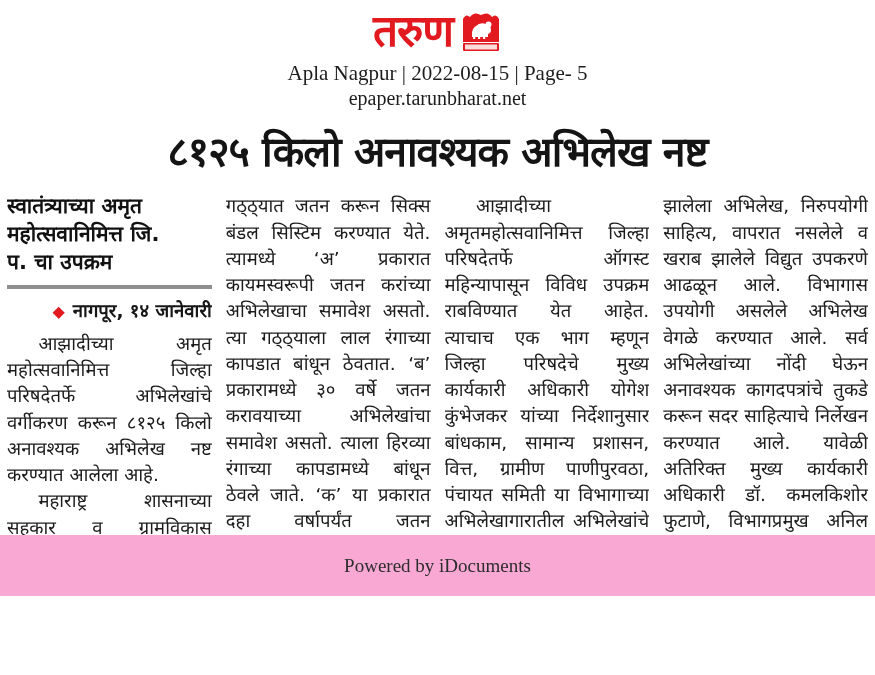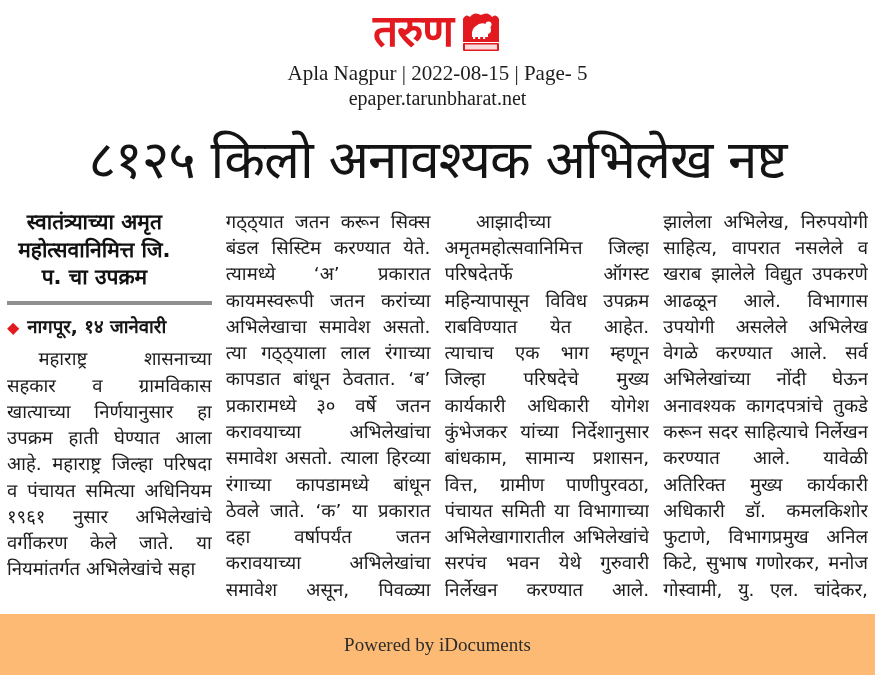--- a/index.html
+++ b/index.html
@@ -1,19 +1,19 @@
 <!DOCTYPE html>
 <html><head>
 <meta charset="utf-8">
 <style>
   * { margin:0; padding:0; box-sizing:border-box; }
   html,body { background:#fff; }
   .page {
     position:relative;
-    width:875px; height:675px;
+    width:875px; height:596px;
     background:#ffffff;
     overflow:hidden;
     font-family:"DejaVu Sans", sans-serif;
   }
   
   .masthead { text-align:center; padding-top:6px; }
   .logo-row {
     display:flex; align-items:center; justify-content:center; gap:7px;
     height:50px;
   }
@@ -30,22 +30,22 @@
     font-size:21px; color:#1d1d1d; margin-top:5px;
   }
   .url-line {
     font-family:"Liberation Serif", serif;
     font-size:20px; color:#1d1d1d; margin-top:1px;
   }
   
   .headline {
     margin-top:16px;
     text-align:center;
-    font-size:53px;
-    font-weight:400;
+    font-size:41px;
+    font-weight:700;
     color:#141414;
     letter-spacing:-1px;
     line-height:1.3;
     white-space:nowrap;
   }
   
   .article {
     display:flex;
     gap:14px;
     padding:0 7px;
@@ -60,45 +60,45 @@
     line-height:1.42;
     color:#1b1b1b;
     text-align:justify;
     overflow:hidden;
   }
   .subheading {
     font-size:21px;
     font-weight:bold;
     line-height:1.32;
     color:#111;
-    text-align:center;
+    text-align:left;
     padding-right:30px;
   }
   .rule {
     height:4px;
     background:#8f8f8f;
     margin:9px 0 9px 0;
     border:none;
   }
   .dateline {
     font-weight:bold;
     font-size:18.5px;
     color:#161616;
     margin-bottom:6px;
-    text-align:left;
+    text-align:right;
   }
   .diamond { color:#e2191f; font-size:16px; margin-right:8px; }
   p.body-para { margin:0; }
   p.indent { text-indent:1.7em; }
   
   .footer {
     position:absolute;
     left:0; bottom:0;
     width:100%; height:61px;
-    background:#fdba74;
+    background:#f9a8d4;
     display:flex; align-items:center; justify-content:center;
   }
   .footer-text {
     font-family:"Liberation Serif", serif;
     font-size:19px;
     color:#2c2c2c;
   }
 </style>
 </head>
 <body>
@@ -130,20 +130,21 @@
   <h1 class="headline">८१२५ किलो अनावश्यक अभिलेख नष्ट</h1>
 
   <div class="article">
 
     <div class="col">
       <div class="subheading">स्वातंत्र्याच्या अमृत महोत्सवानिमित्त जि. प. चा उपक्रम</div>
       <div class="rule"></div>
       <div class="dateline">
         <span class="diamond">◆</span><span>नागपूर, १४ जानेवारी</span>
       </div>
+      <p class="body-para indent">आझादीच्या अमृत महोत्सवानिमित्त जिल्हा परिषदेतर्फे अभिलेखांचे वर्गीकरण करून ८१२५ किलो अनावश्यक अभिलेख नष्ट करण्यात आलेला आहे.</p>
       <p class="body-para indent">महाराष्ट्र शासनाच्या सहकार व ग्रामविकास खात्याच्या निर्णयानुसार हा उपक्रम हाती घेण्यात आला आहे. महाराष्ट्र जिल्हा परिषदा व पंचायत समित्या अधिनियम १९६१ नुसार अभिलेखांचे वर्गीकरण केले जाते. या नियमांतर्गत अभिलेखांचे सहा</p>
     </div>
 
     <div class="col">
       <p class="body-para">गठ्ठ्यात जतन करून सिक्स बंडल सिस्टिम करण्यात येते. त्यामध्ये ‘अ’ प्रकारात कायमस्वरूपी जतन करांच्या अभिलेखाचा समावेश असतो. त्या गठ्ठ्याला लाल रंगाच्या कापडात बांधून ठेवतात. ‘ब’ प्रकारामध्ये ३० वर्षे जतन करावयाच्या अभिलेखांचा समावेश असतो. त्याला हिरव्या रंगाच्या कापडामध्ये बांधून ठेवले जाते. ‘क’ या प्रकारात दहा वर्षापर्यंत जतन करावयाच्या अभिलेखांचा समावेश असून, पिवळ्या रंगाच्या कापडात बांधून ठेवला जातो. ‘ड’ या प्रकारात एका वर्षापर्यंत जतन करून ठेवायच्या अभिलेखाचा समावेश असतो. या प्रकारात एक वर्ष जतन करून</p>
     </div>
 
     <div class="col">
       <p class="body-para indent">आझादीच्या अमृतमहोत्सवानिमित्त जिल्हा परिषदेतर्फे ऑगस्ट महिन्यापासून विविध उपक्रम राबविण्यात येत आहेत. त्याचाच एक भाग म्हणून जिल्हा परिषदेचे मुख्य कार्यकारी अधिकारी योगेश कुंभेजकर यांच्या निर्देशानुसार बांधकाम, सामान्य प्रशासन, वित्त, ग्रामीण पाणीपुरवठा, पंचायत समिती या विभागाच्या अभिलेखागारातील अभिलेखांचे सरपंच भवन येथे गुरुवारी निर्लेखन करण्यात आले. जिल्हा परिषदेत अभिलेख नोंदणीकरणांतर्गत अनेक वर्षापूर्वीचे निरुपयोगी व कालबाह्य</p>
     </div>

